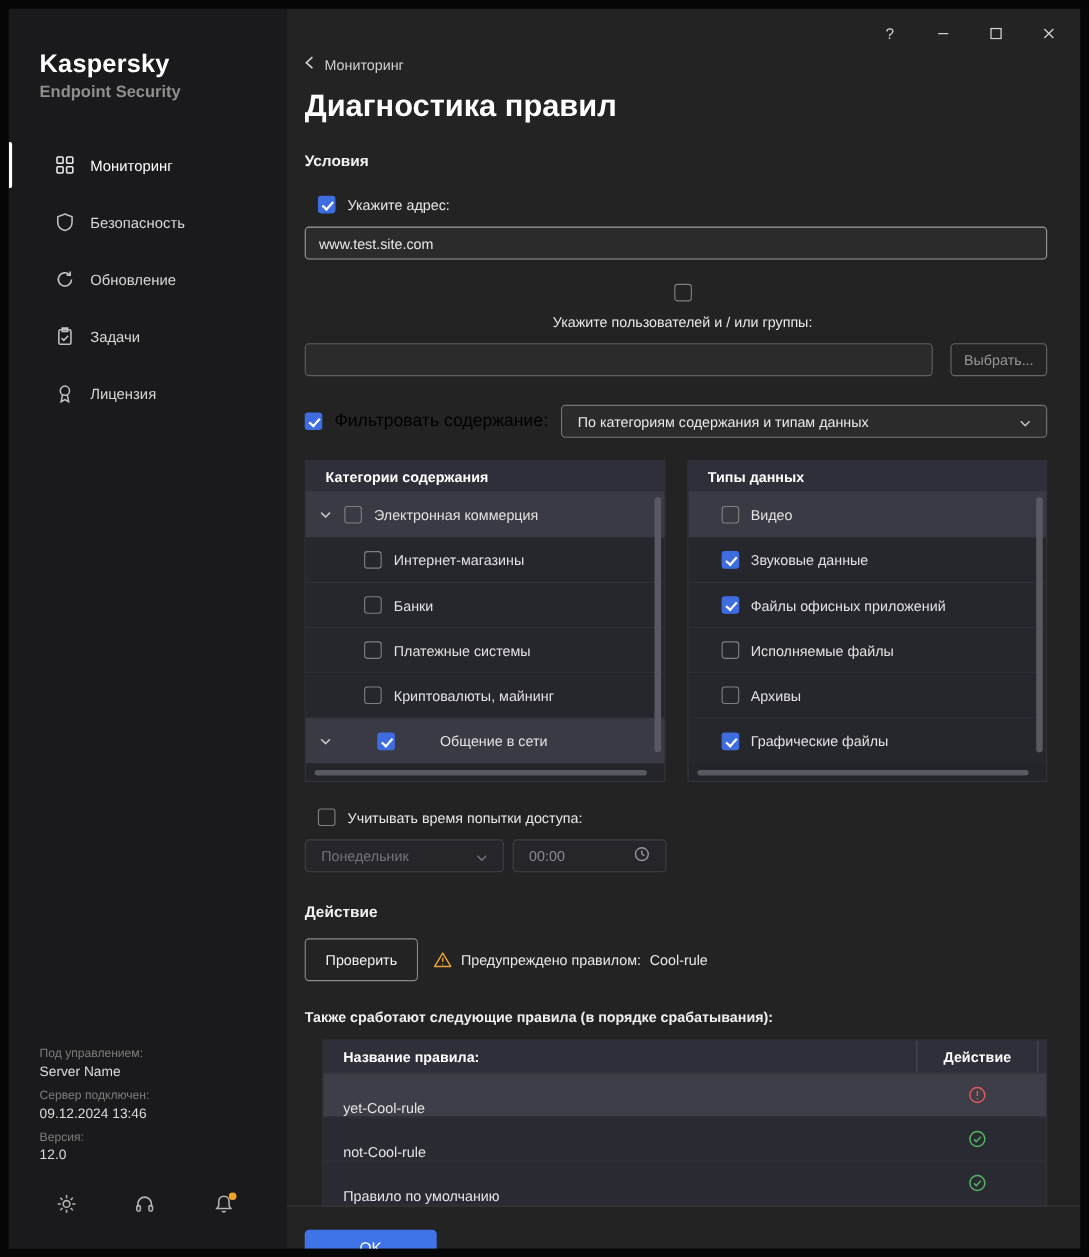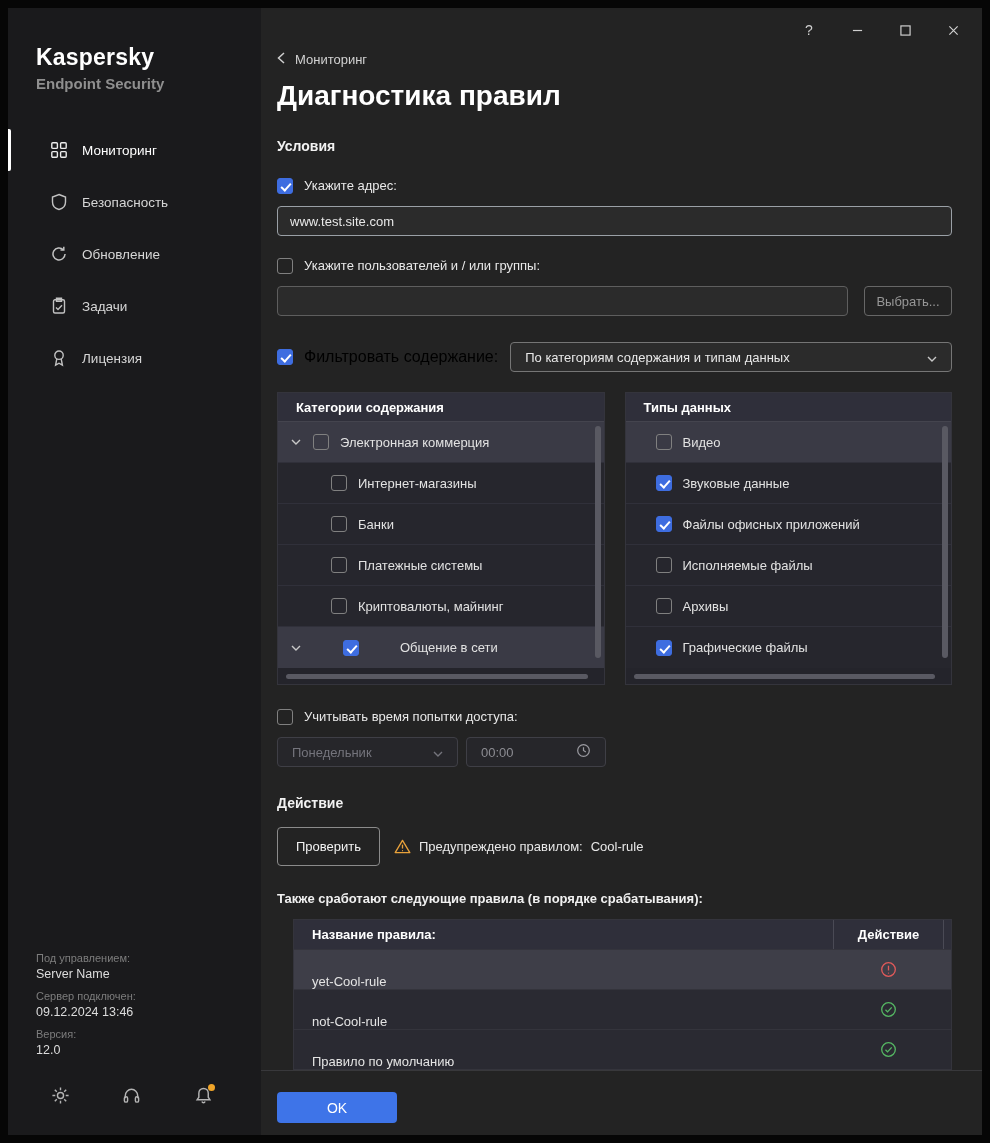--- a/index.html
+++ b/index.html
@@ -27,23 +27,23 @@
   
   .main { flex:1; position:relative; display:flex; flex-direction:column; padding:0 30px 0 16px; }
   .titlebar { position:absolute; top:10px; right:14px; display:flex; gap:18px; }
   .tb-btn { width:30px; height:24px; display:flex; align-items:center; justify-content:center; color:#cfcfcf; font-size:14px; cursor:pointer; }
 
   .breadcrumb { margin-top:42px; display:flex; align-items:center; gap:10px; cursor:pointer; }
   .breadcrumb-label { color:#d2d2d2; font-size:13px; }
   .page-title { margin-top:12px; color:#ffffff; font-size:28px; font-weight:bold; }
   .section-h { margin-top:26px; color:#f2f2f2; font-size:14px; font-weight:bold; }
 
-  .cbrow { display:flex; align-items:flex-start; gap:11px; }
+  .cbrow { display:flex; align-items:center; gap:11px;margin-left:12px; }
   .cbrow .lbl { color:#e8e8e8; font-size:13px; }
-  .mt24 { margin-top:24px; } .mt22 { margin-top:22px; } .mt26 { margin-top:26px; } .mt12 { margin-top:12px; } .mt20 { margin-top:20px; }
+  .mt24 { margin-top:24px; } .mt22 { margin-top:22px;flex-direction:column; } .mt26 { margin-top:26px; } .mt12 { margin-top:12px; } .mt20 { margin-top:20px; }
 
   .cb { position:relative; width:16px; height:16px; flex-shrink:0; border:1px solid #808080; border-radius:3px; background:transparent; cursor:pointer; }
   .cb.checked { background:#3e6de0; border-color:#3e6de0; }
   .cb.checked::after { content:""; position:absolute; left:5px; top:2px; width:4px; height:8px; border-right:2px solid #fff; border-bottom:2px solid #fff; transform:rotate(42deg); }
 
   .text-input { width:100%; height:30px; background:#2b2b2b; border:1px solid #9aa0a6; border-radius:4px; color:#e8e8e8; font-size:13px; padding:0 12px; font-family:"Liberation Sans",sans-serif; outline:none; }
   .text-input.dim { border-color:#5e5e5e; }
   .inline-row { display:flex; gap:16px; align-items:center; }
   .choose-btn { height:30px; width:88px; flex-shrink:0; background:transparent; border:1px solid #676767; border-radius:4px; color:#979797; font-size:13px; cursor:pointer; font-family:"Liberation Sans",sans-serif; }
 

